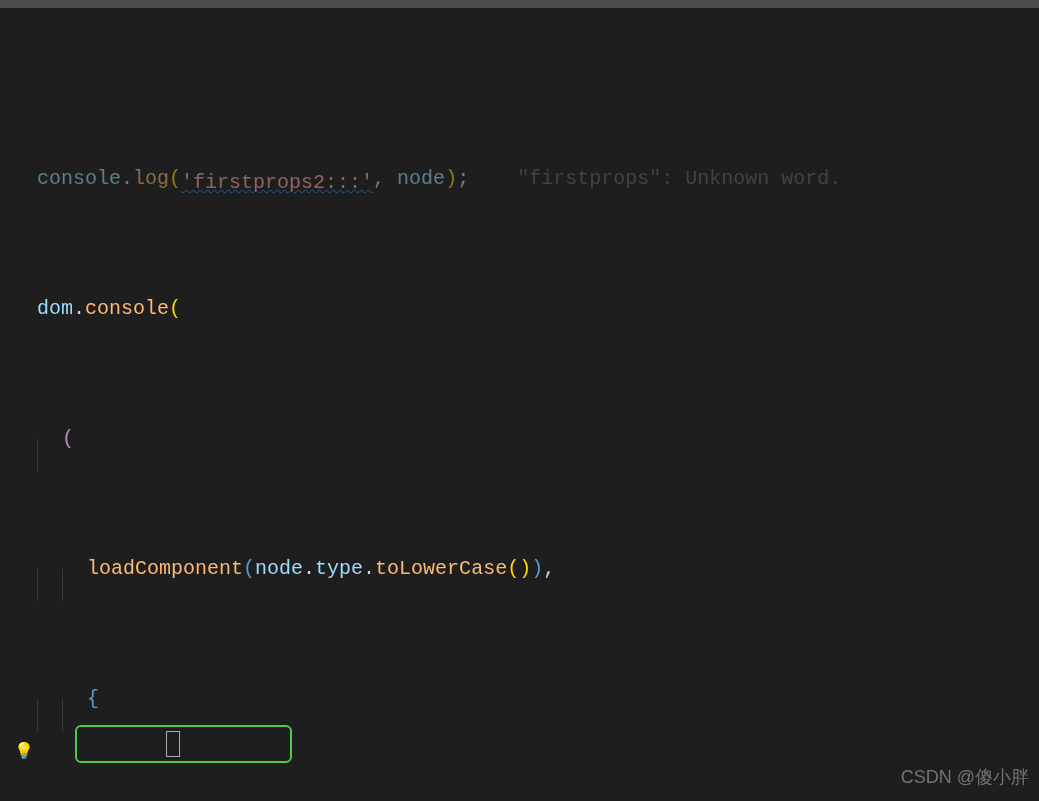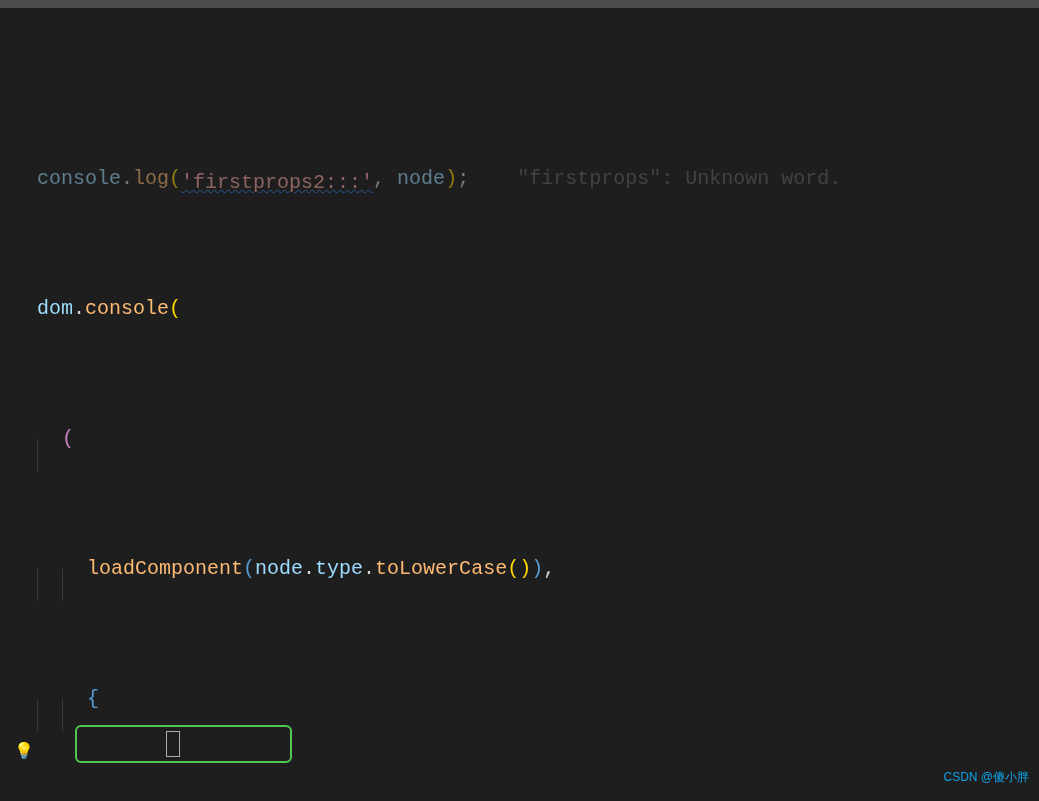--- a/index.html
+++ b/index.html
@@ -70,22 +70,22 @@
     .cursor-box {
       position: absolute;
       border: 1px solid #aeafad;
       width: 14px;
       height: 26px;
     }
     .watermark {
       position: absolute;
       right: 10px;
       bottom: 8px;
-      color: #0ea5e9;
-      font-size: 12px;
+      color: #737373;
+      font-size: 18px;
       font-family: sans-serif;
     }
     .scrollbar-top {
       position: absolute;
       top: 0;
       left: 0;
       right: 0;
       height: 8px;
       background: #4d4d4d;
     }

